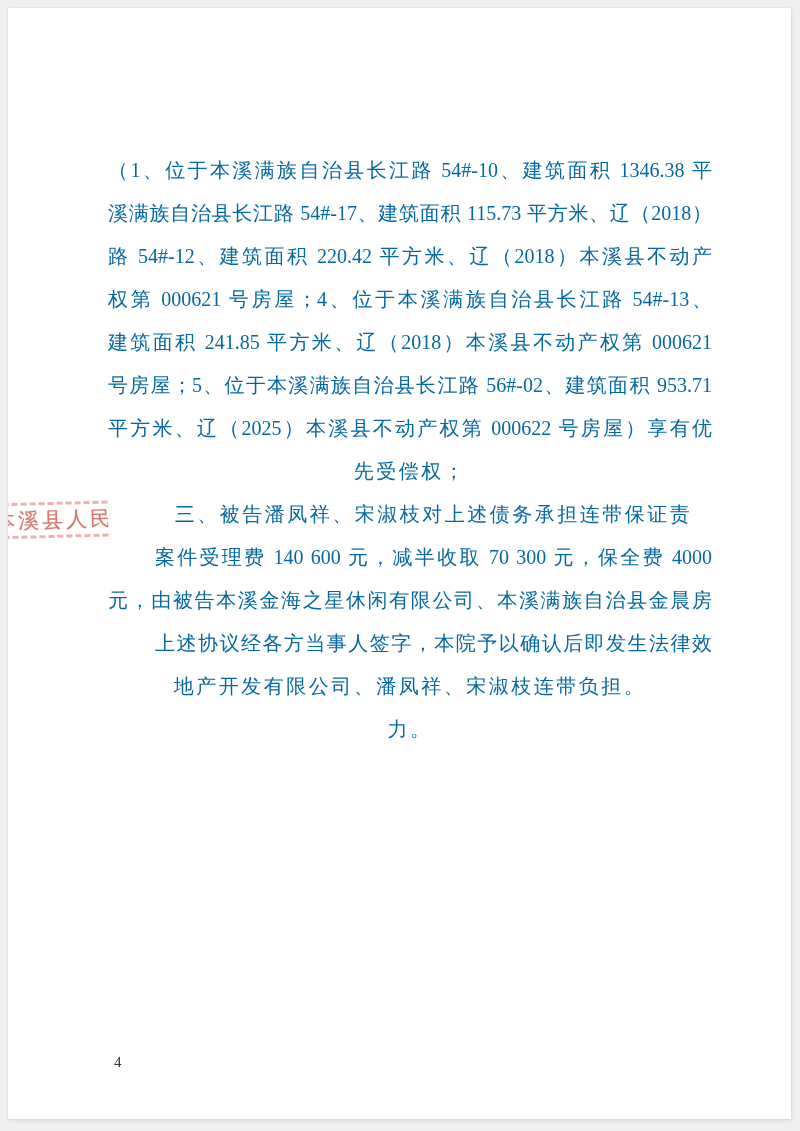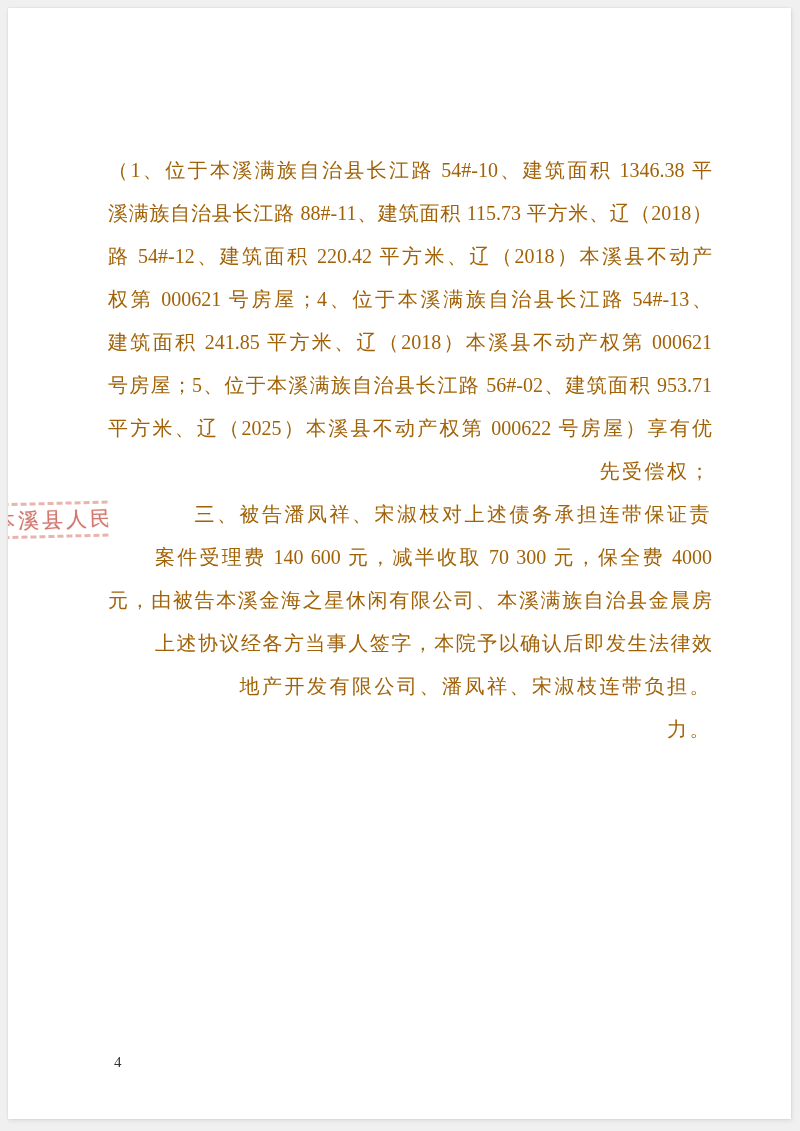--- a/index.html
+++ b/index.html
@@ -20,36 +20,36 @@
     background: #ffffff;
     box-shadow: 0 0 2px rgba(0,0,0,0.10), 1px 2px 5px rgba(0,0,0,0.08);
     overflow: hidden;
   }
   .textblock {
     position: absolute;
     left: 100px;
     top: 141px;
     width: 604px;
     font-size: 20px;
-    color: #a16207;
+    color: #0369a1;
   }
   .line {
     height: 43px;
     line-height: 43px;
     overflow: hidden;
     white-space: normal;
   }
   
   .jl {
     text-align: justify;
     text-align-last: justify;
   }
   
   .el {
-    text-align: right;
+    text-align: center;
     letter-spacing: 2.5px;
   }
   
   .ind {
     text-indent: 47px;
   }
   .stamp {
     position: absolute;
     left: -14px;
     top: 494px;
@@ -86,21 +86,21 @@
 <div class="paper">
 
   <div class="stamp">
     <div class="stamp-line"></div>
     <div class="stamp-text">本溪县人民</div>
     <div class="stamp-line"></div>
   </div>
 
   <div class="textblock">
     <div class="line jl">（1、位于本溪满族自治县长江路 54#-10、建筑面积 1346.38 平</div>
-    <div class="line jl">溪满族自治县长江路 88#-11、建筑面积 115.73 平方米、辽（2018）</div>
+    <div class="line jl">溪满族自治县长江路 54#-17、建筑面积 115.73 平方米、辽（2018）</div>
     <div class="line jl">路 54#-12、建筑面积 220.42 平方米、辽（2018）本溪县不动产</div>
     <div class="line jl">权第 000621 号房屋；4、位于本溪满族自治县长江路 54#-13、</div>
     <div class="line jl">建筑面积 241.85 平方米、辽（2018）本溪县不动产权第 000621</div>
     <div class="line jl">号房屋；5、位于本溪满族自治县长江路 56#-02、建筑面积 953.71</div>
     <div class="line jl">平方米、辽（2025）本溪县不动产权第 000622 号房屋）享有优</div>
     <div class="line el">先受偿权；</div>
     <div class="line el ind">三、被告潘凤祥、宋淑枝对上述债务承担连带保证责任。</div>
     <div class="line jl ind">案件受理费 140 600 元，减半收取 70 300 元，保全费 4000</div>
     <div class="line jl">元，由被告本溪金海之星休闲有限公司、本溪满族自治县金晨房</div>
     <div class="line jl ind">上述协议经各方当事人签字，本院予以确认后即发生法律效</div>

